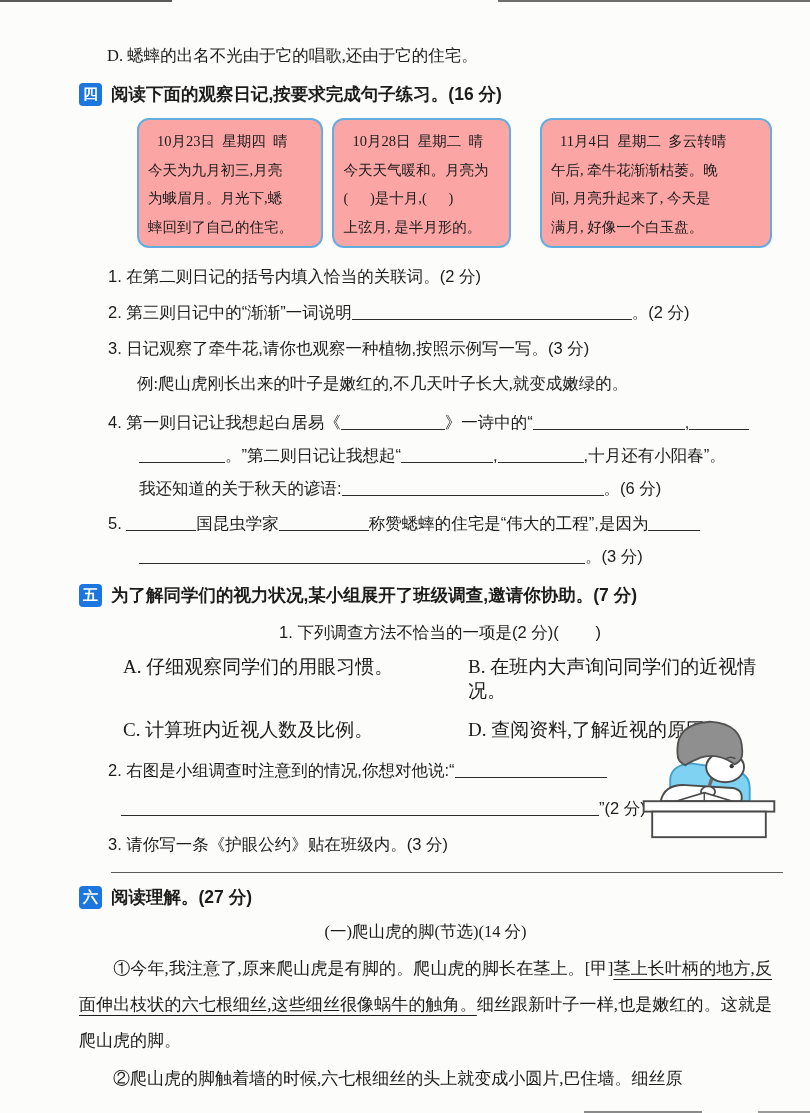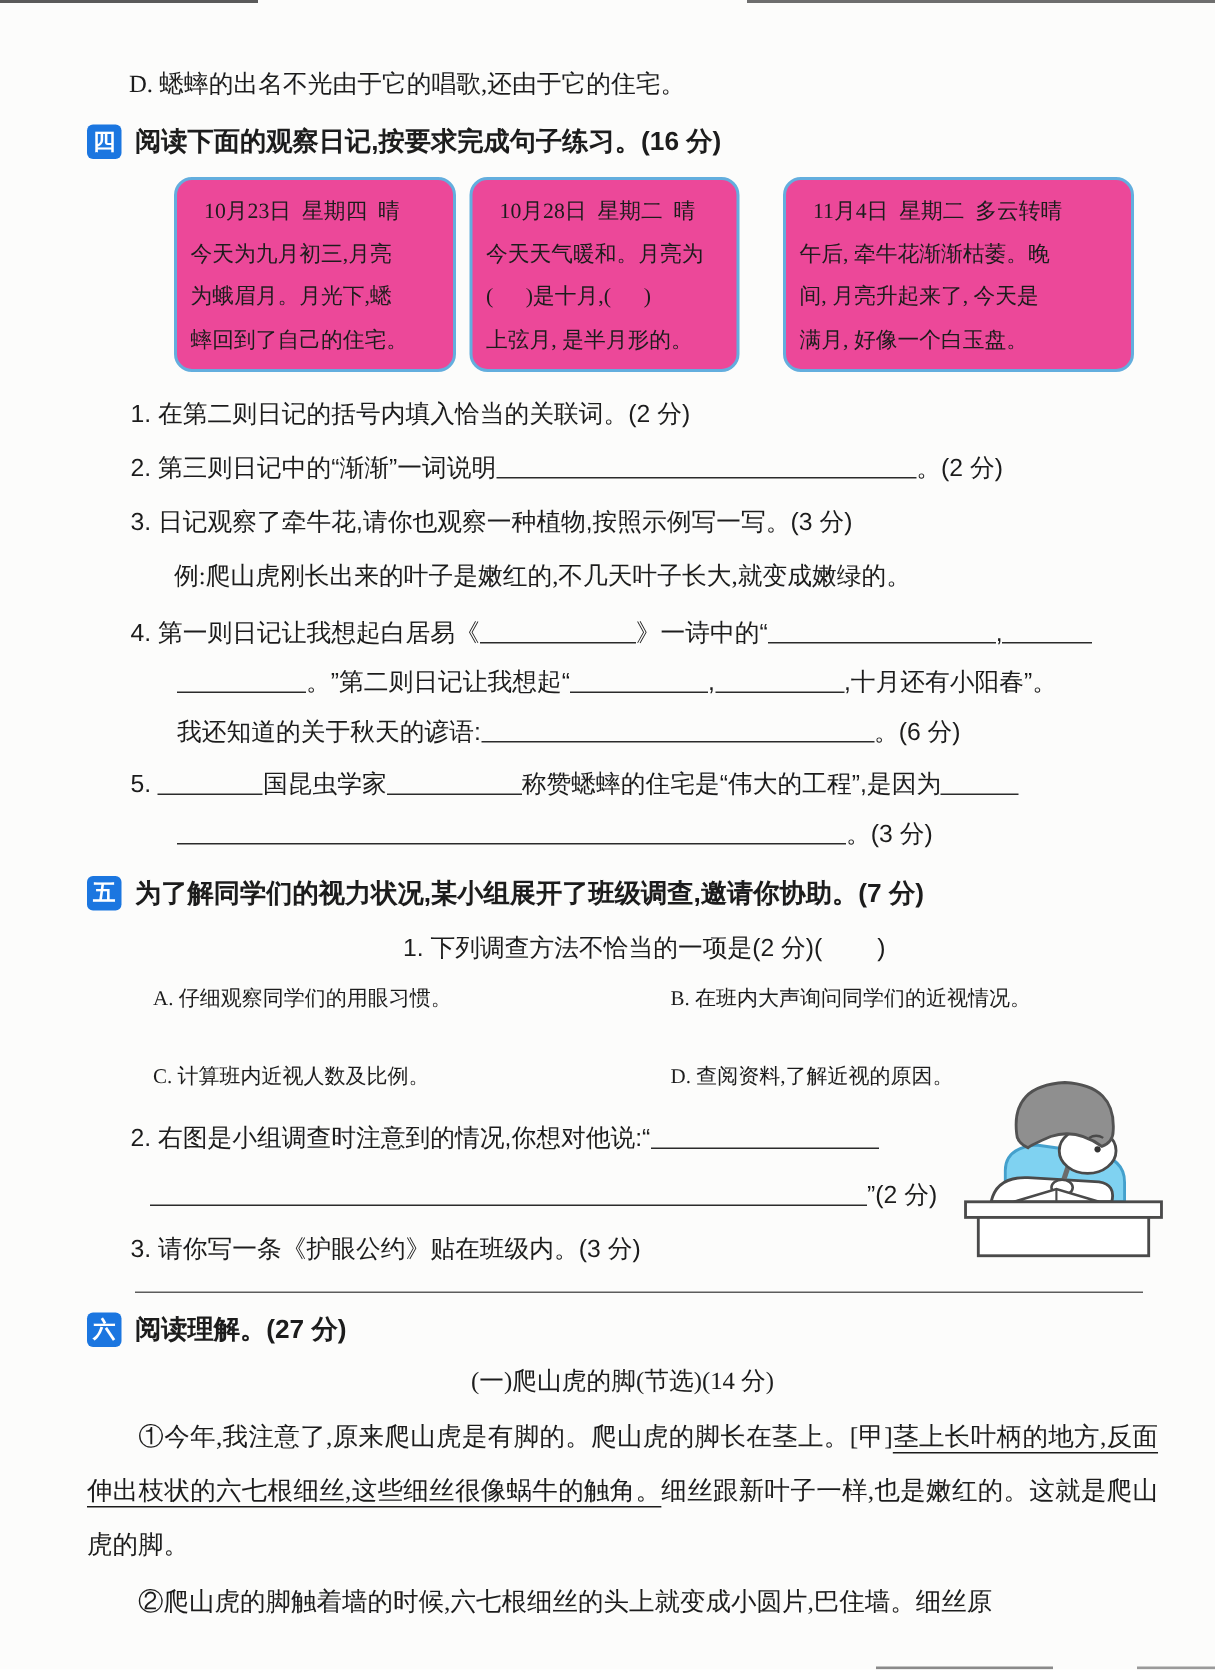--- a/index.html
+++ b/index.html
@@ -2,58 +2,58 @@
 <html><head>
 <meta charset="utf-8">
 <style>
   * { box-sizing: border-box; }
   html,body { margin:0; padding:0; background:#ffffff; }
   .page {
     position:relative; width:810px; height:1113px; margin:0 auto;
     background:#fcfcfb; overflow:hidden; color:#1c1c1c;
     font-family:"Liberation Serif", serif;
   }
-  .content { padding:44px 38px 0 58px; }
+  .content { padding:44px 38px 0 79px; }
 
   
   .edge { position:absolute; background:#5a5a5a; }
   .edge.tl { top:0; left:0; width:172px; height:2px; }
   .edge.tr { top:0; left:498px; width:312px; height:2px; background:#6e6e6e; }
   .edge.br { bottom:0; right:108px; width:118px; height:2px; background:#8a8a8a; }
   .edge.br2 { bottom:0; right:0; width:52px; height:2px; background:#9a9a9a; }
 
   .stem { font-family:"Liberation Sans", sans-serif; font-size:16.5px; line-height:24px;margin-left:29px; }
   .kai  { font-family:"Liberation Serif", serif; font-size:16.5px; line-height:24px; }
 
   .optd { margin-left:28px; }
 
   .sec-header { display:flex; align-items:center; gap:9px; margin-top:14px;
     font-family:"Liberation Sans", sans-serif; font-weight:bold; font-size:17.5px; }
   .badge { flex:0 0 auto; width:23px; height:23px; border-radius:4px;
     background:#1b76e0; color:#ffffff; display:flex; align-items:center;
     justify-content:center; font-size:15px; font-weight:bold; }
 
   .diary-row { display:flex; gap:9px; margin:12px 0 0 58px; }
-  .diary { border:2px solid #63aede; border-radius:12px; background:#ec4899;
+  .diary { border:2px solid #63aede; border-radius:12px; background:#fca5a5;
     padding:7px 9px 5px 9px; font-size:14.5px; line-height:28.5px; }
   .diary .dl { white-space:pre; }
   .diary .dl.first { padding-left:9px; }
   .d1 { width:188px; } .d2 { width:180px; } .d3 { width:234px;margin-left:20px; }
 
   .q { margin-top:12px; }
   .blank { display:inline-block; border-bottom:1.4px solid #2b2b2b; height:15px;
     vertical-align:-2px; }
   .indent { margin-left:58px; }
   .indent2 { margin-left:60px; }
 
   .row-sb { display:flex; justify-content:center; align-items:baseline; }
   .keep-space { white-space:pre; }
 
-  .opts { display:grid; grid-template-columns:345px 1fr; row-gap:28px;
-    margin:11px 0 0 44px; font-size:14px; }
+  .opts { display:grid; grid-template-columns:345px 1fr; row-gap:15px;
+    margin:11px 0 0 44px; font-size:19px; }
 
   .divider { margin:16px 0 0 32px; width:672px; border:none;
     border-top:1.6px solid #5c5c5c; height:0; }
 
   .passage-title { text-align:center; margin-top:12px; font-size:16.5px; }
   .passage { margin:8px 0 0 0; font-size:17px; line-height:36px; text-align:justify; }
   .passage .ind { display:inline-block; width:34px; }
   .ul { text-decoration:underline; text-underline-offset:5px; }
 
   .illustration { position:absolute; right:30px; top:716px; width:142px; }

